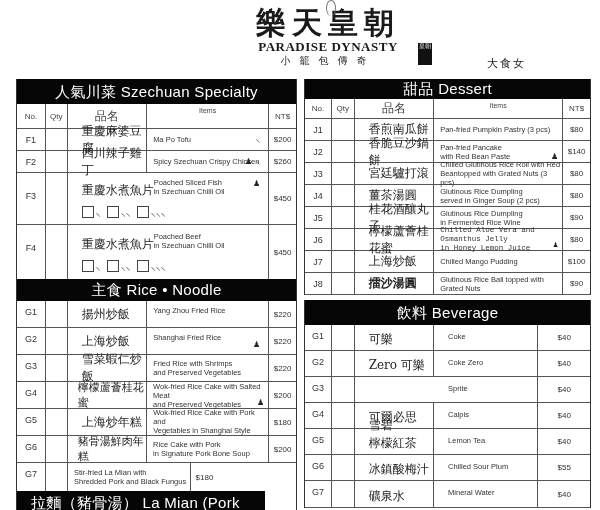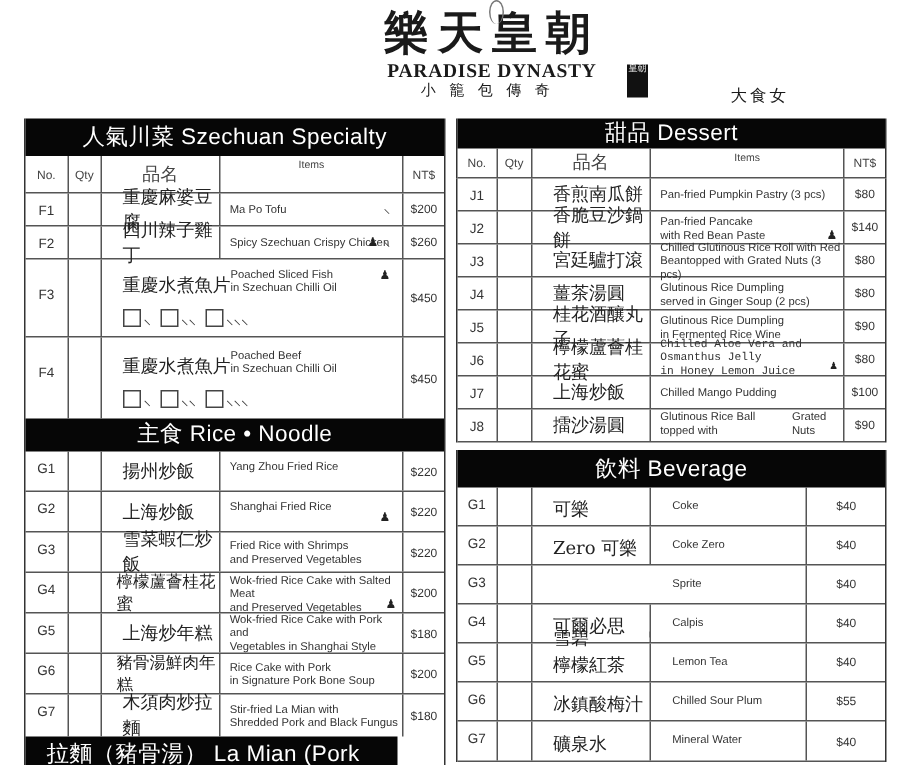--- a/index.html
+++ b/index.html
@@ -192,21 +192,20 @@
     <div class="cell cn" style="width:80px; font-size:11px; padding-left:10px">豬骨湯鮮肉年糕</div>
     <div class="cell en" style="width:123px; flex-direction:column; align-items:flex-start; justify-content:center">
         <div>Rice Cake with Pork</div>
         <div>in Signature Pork Bone Soup</div>
       </div>
     <div class="cell price" style="width:27px">$200</div>
   </div>
   <div class="row" style="height:28px; border-bottom:none;">
     <div class="cell no" style="width:29px">G7</div>
     <div class="cell" style="width:22px"></div>
-    <div class="cell cn" style="width:80px">木須肉炒拉麵</div>
     <div class="cell en" style="width:123px; flex-direction:column; align-items:flex-start; justify-content:center">
         <div>Stir-fried La Mian with</div>
         <div>Shredded Pork and Black Fungus</div>
       </div>
     <div class="cell price" style="width:27px">$180</div>
   </div>
   <div class="banner left-al" style="height:24px; line-height:24px; padding-left:14px; width:248px;">拉麵（豬骨湯） La Mian (Pork Bone Soup)</div>
 </div>
 
 <div class="table" style="left:304px; top:79px; width:287px;">
@@ -287,22 +286,22 @@
         <div class="cell" style="width: 23px;"></div>
         <div class="cell cn" style="width: 80px;">上海炒飯</div>
         <div class="cell en" style="width: 130px;">
           <span>Chilled Mango Pudding</span>
         </div>
         <div class="cell price" style="width: 27px;">$100</div>
       </div>
       <div class="row" style="height: 22px;">
         <div class="cell no" style="width: 27px;">J8</div>
         <div class="cell" style="width: 23px;"></div>
-        <div class="cell cn" style="width: 80px;">擂沙湯圓</div>
-        <div class="cell en" style="width: 130px; flex-direction: row; align-items: flex-start; justify-content: center;">
+        <div class="cell cn" style="width: 80px; font-weight: bold;">擂沙湯圓</div>
+        <div class="cell en" style="width: 130px; flex-direction: column; align-items: flex-start; justify-content: center;">
           <div>Glutinous Rice Ball topped with</div>
           <div>Grated Nuts</div>
         </div>
         <div class="cell price" style="width: 27px;">$90</div>
       </div>
     </div>
 </div>
 
 <div class="table" style="left:304px; top:300px; width:287px;">
   <div class="banner" style="height:25px; line-height:25px;">飲料  Beverage</div>

